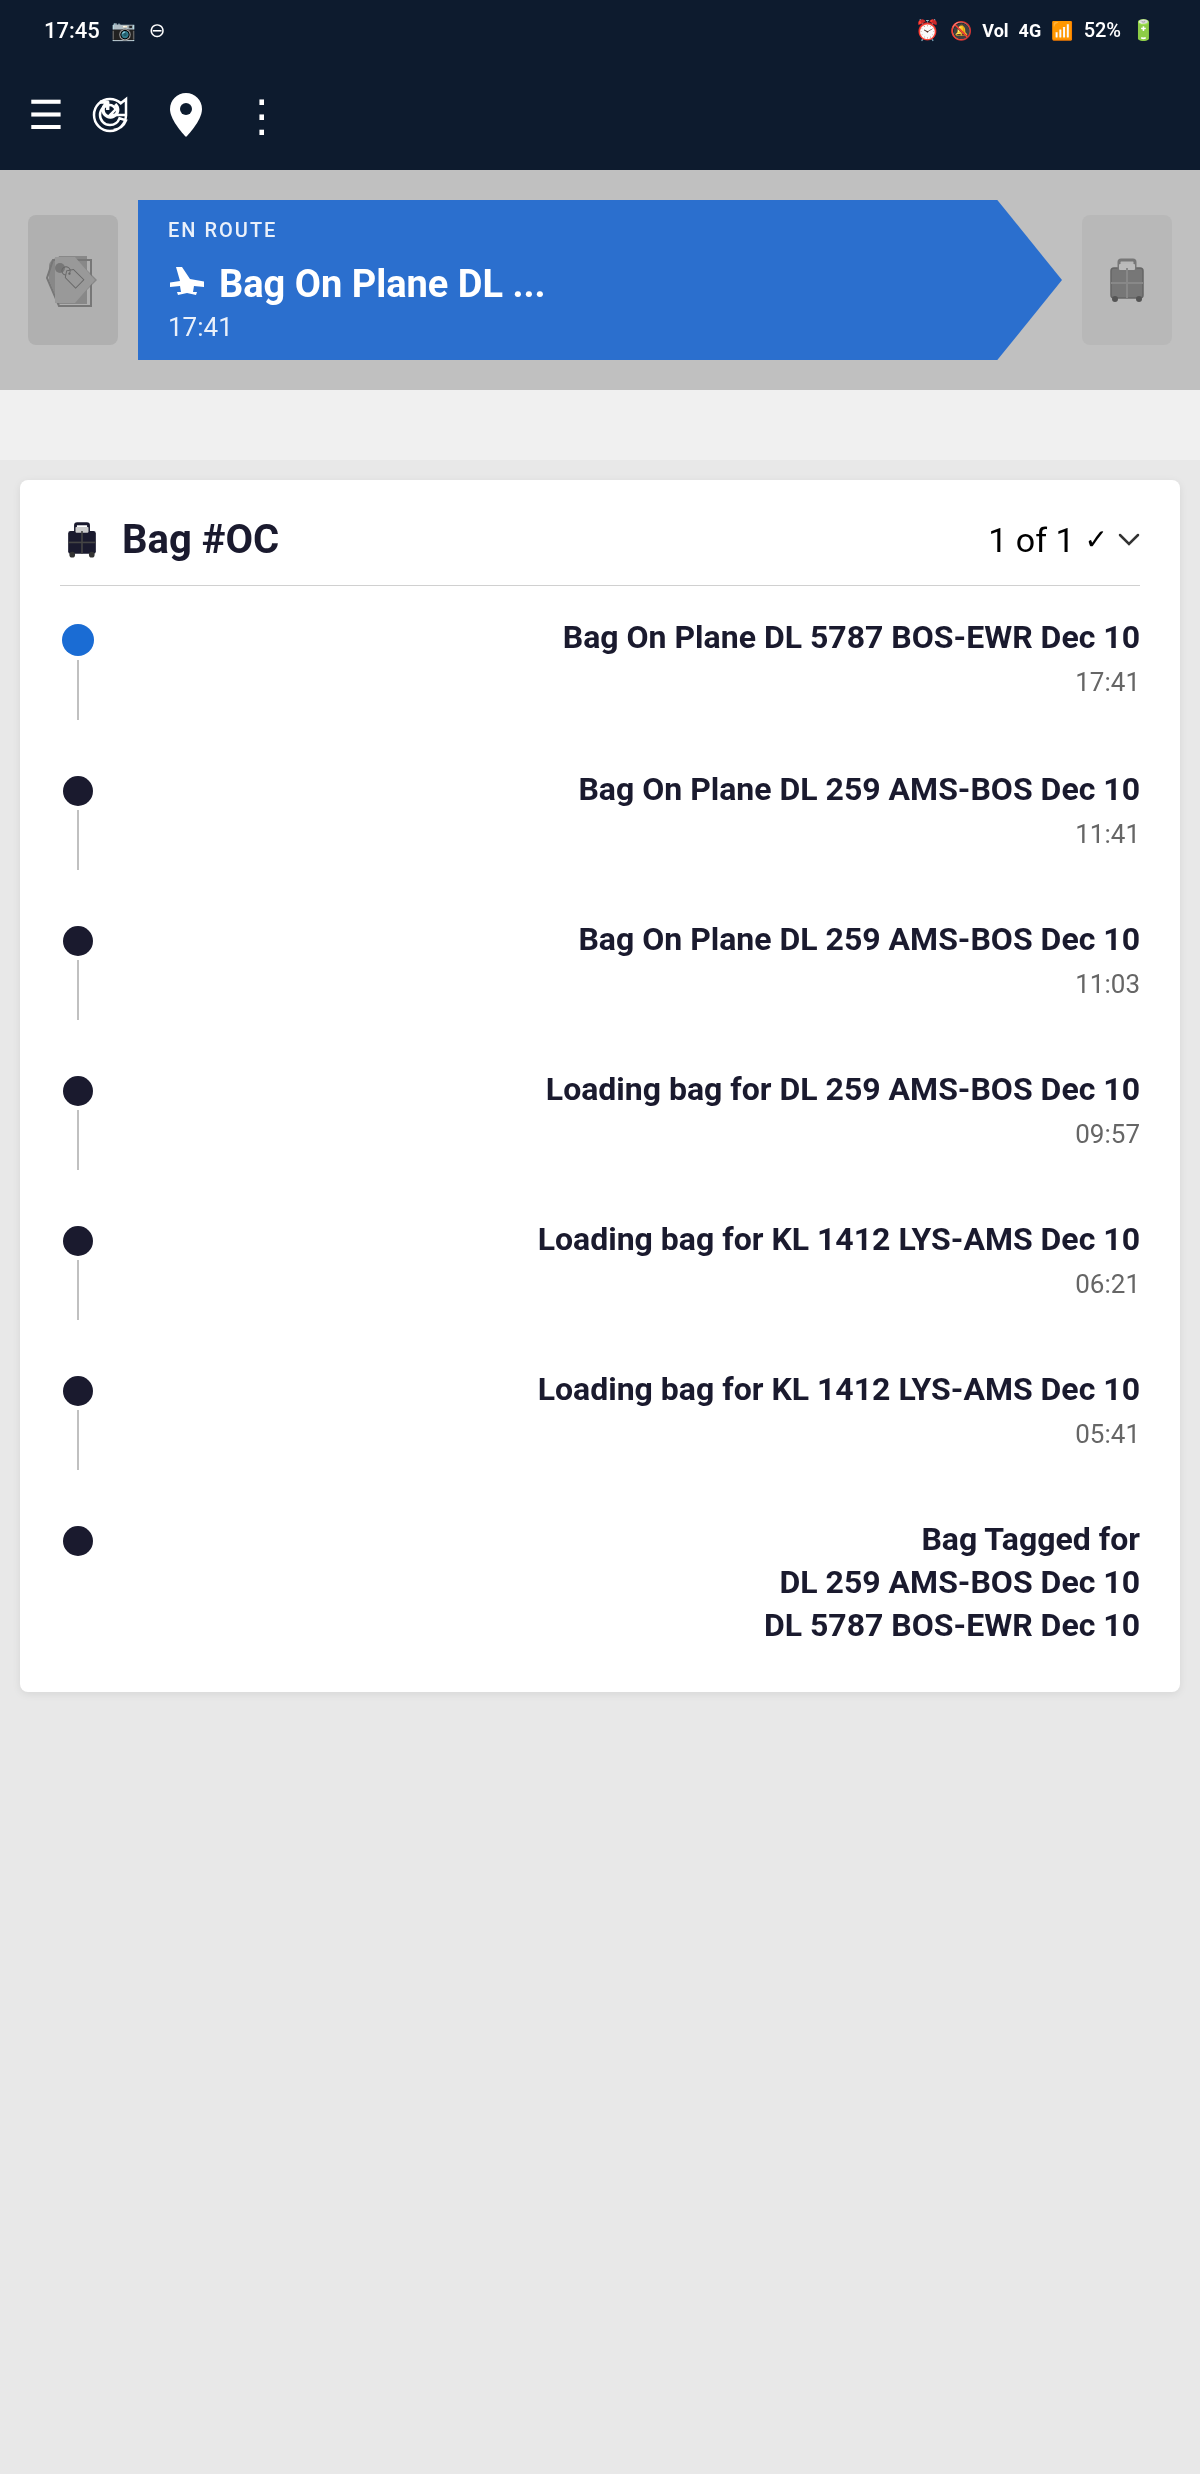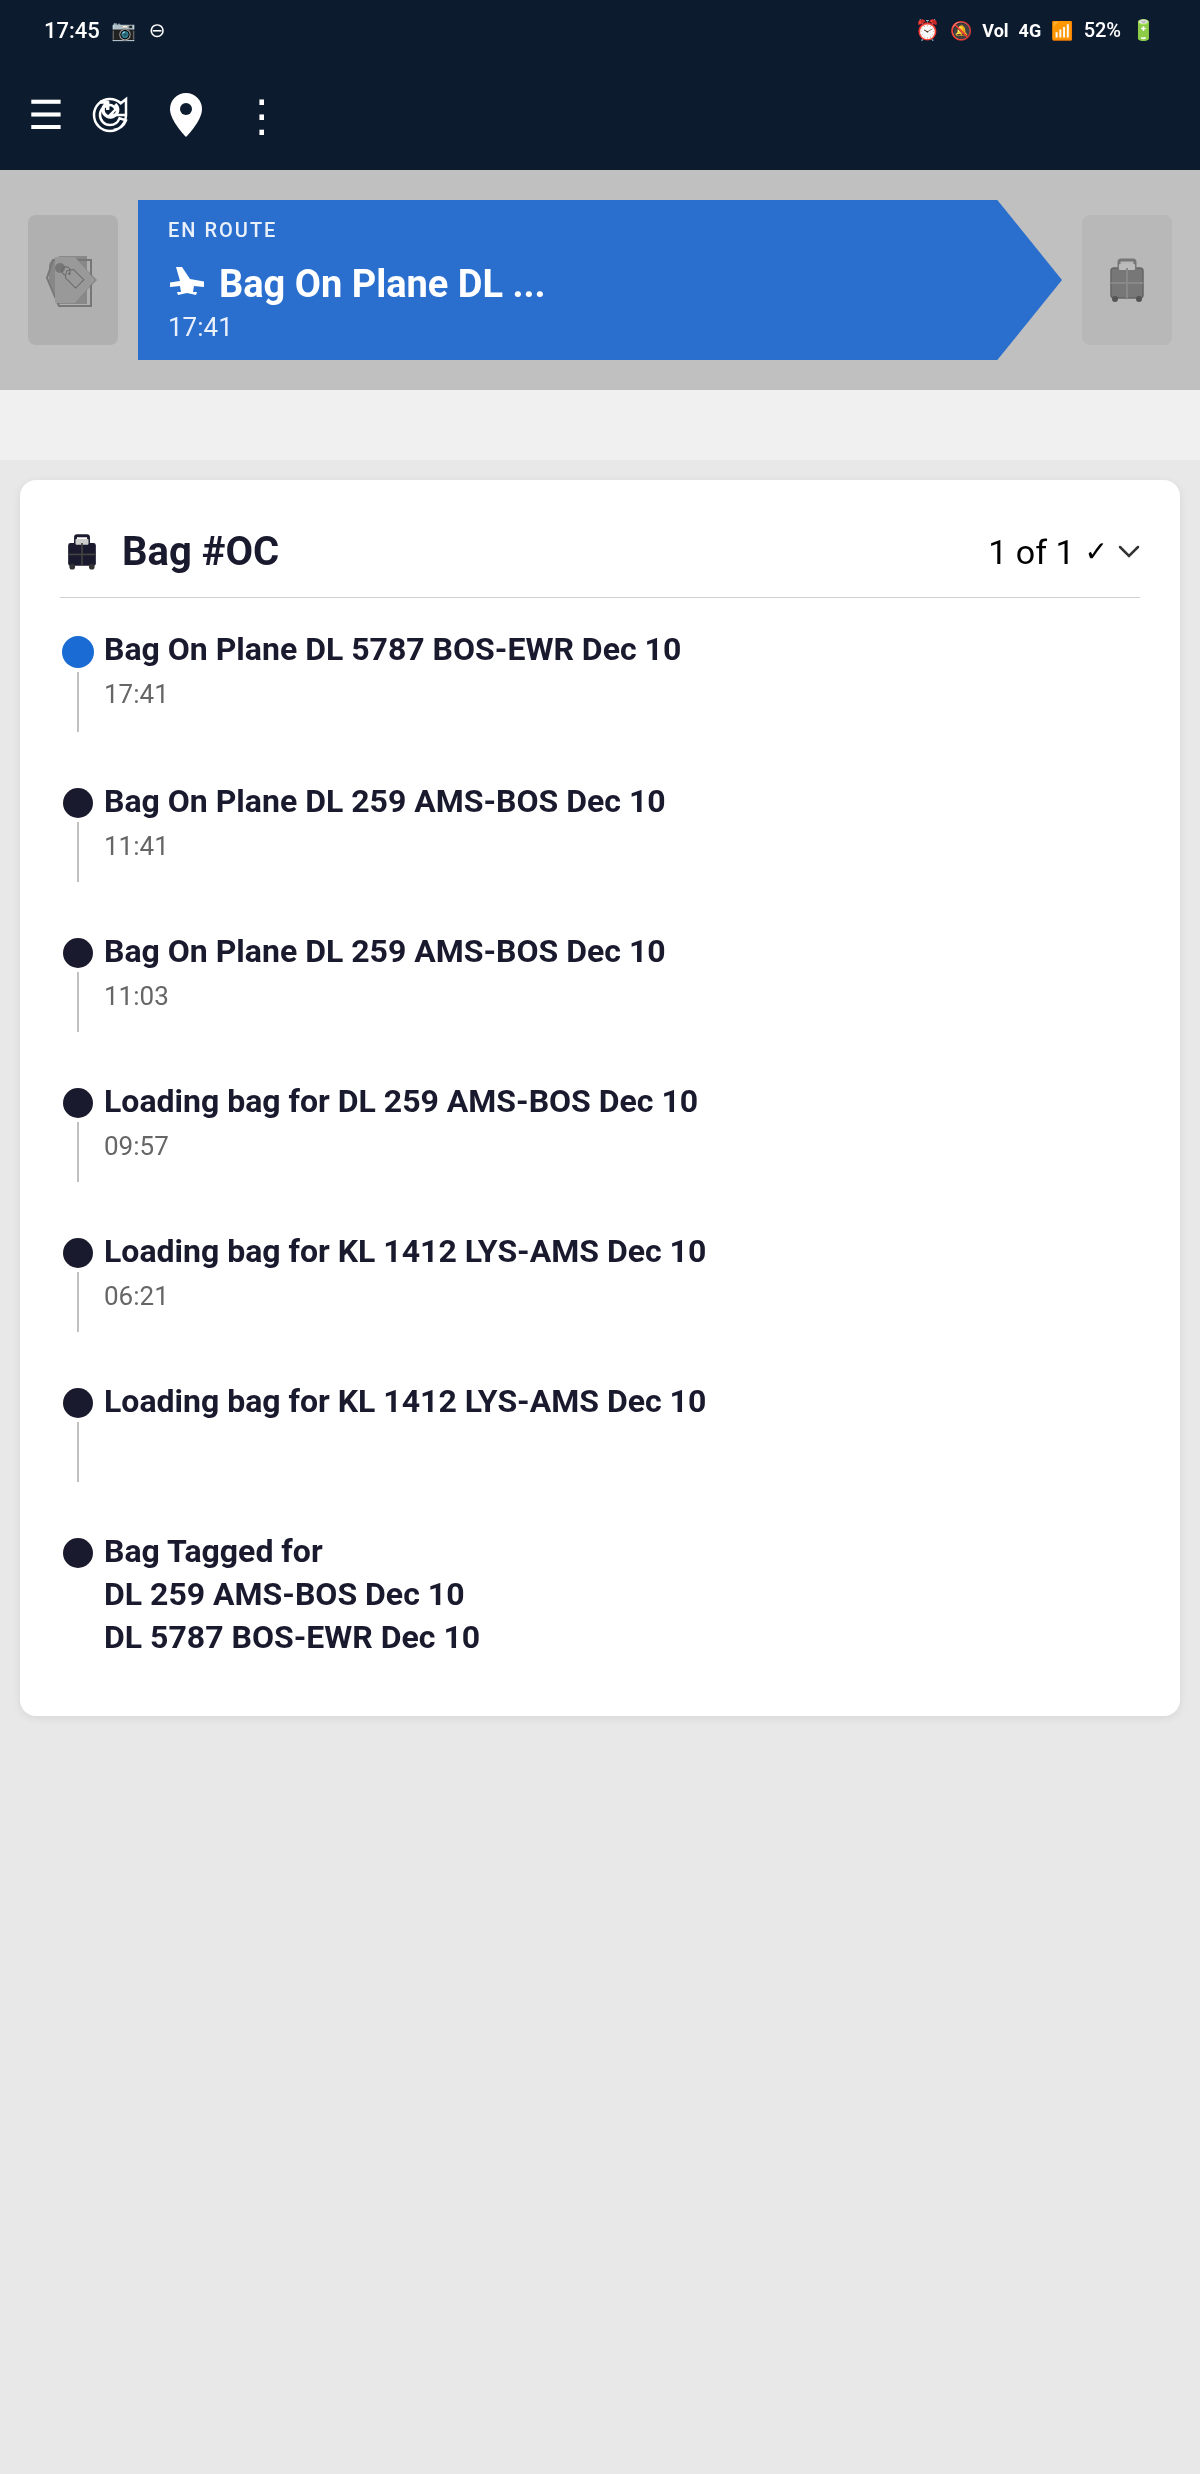--- a/index.html
+++ b/index.html
@@ -126,23 +126,24 @@
     
     .spacer-white {
       background: #f0f0f0;
       height: 70px;
     }
 
     
     .main-card {
       background: white;
       margin: 20px 20px;
-      border-radius: 16px;
-      padding: 48px 40px;
+      border-radius: 8px;
+      padding: 36px 40px;
       box-shadow: 0 2px 8px rgba(0,0,0,0.08);
+      text-align: right;
     }
 
     
     .bag-header {
       display: flex;
       align-items: center;
       justify-content: space-between;
       padding-bottom: 22px;
       border-bottom: 1.5px solid #d0d0d0;
       margin-bottom: 30px;
@@ -399,20 +400,21 @@
       <div class="timeline-time">06:21</div>
     </div>
   </div>
       <div class="timeline-item">
     <div class="timeline-left">
       <div class="timeline-dot"></div>
       <div class="timeline-line"></div>
     </div>
     <div class="timeline-content">
       <div class="timeline-event" style="white-space: pre-line;">Loading bag for  KL 1412 LYS-AMS Dec 10</div>
+      <div class="timeline-time">05:41</div>
     </div>
   </div>
       <div class="timeline-item">
     <div class="timeline-left">
       <div class="timeline-dot"></div>
 
     </div>
     <div class="timeline-content">
       <div class="timeline-event" style="white-space: pre-line;">Bag Tagged for 
  DL 259 AMS-BOS Dec 10

